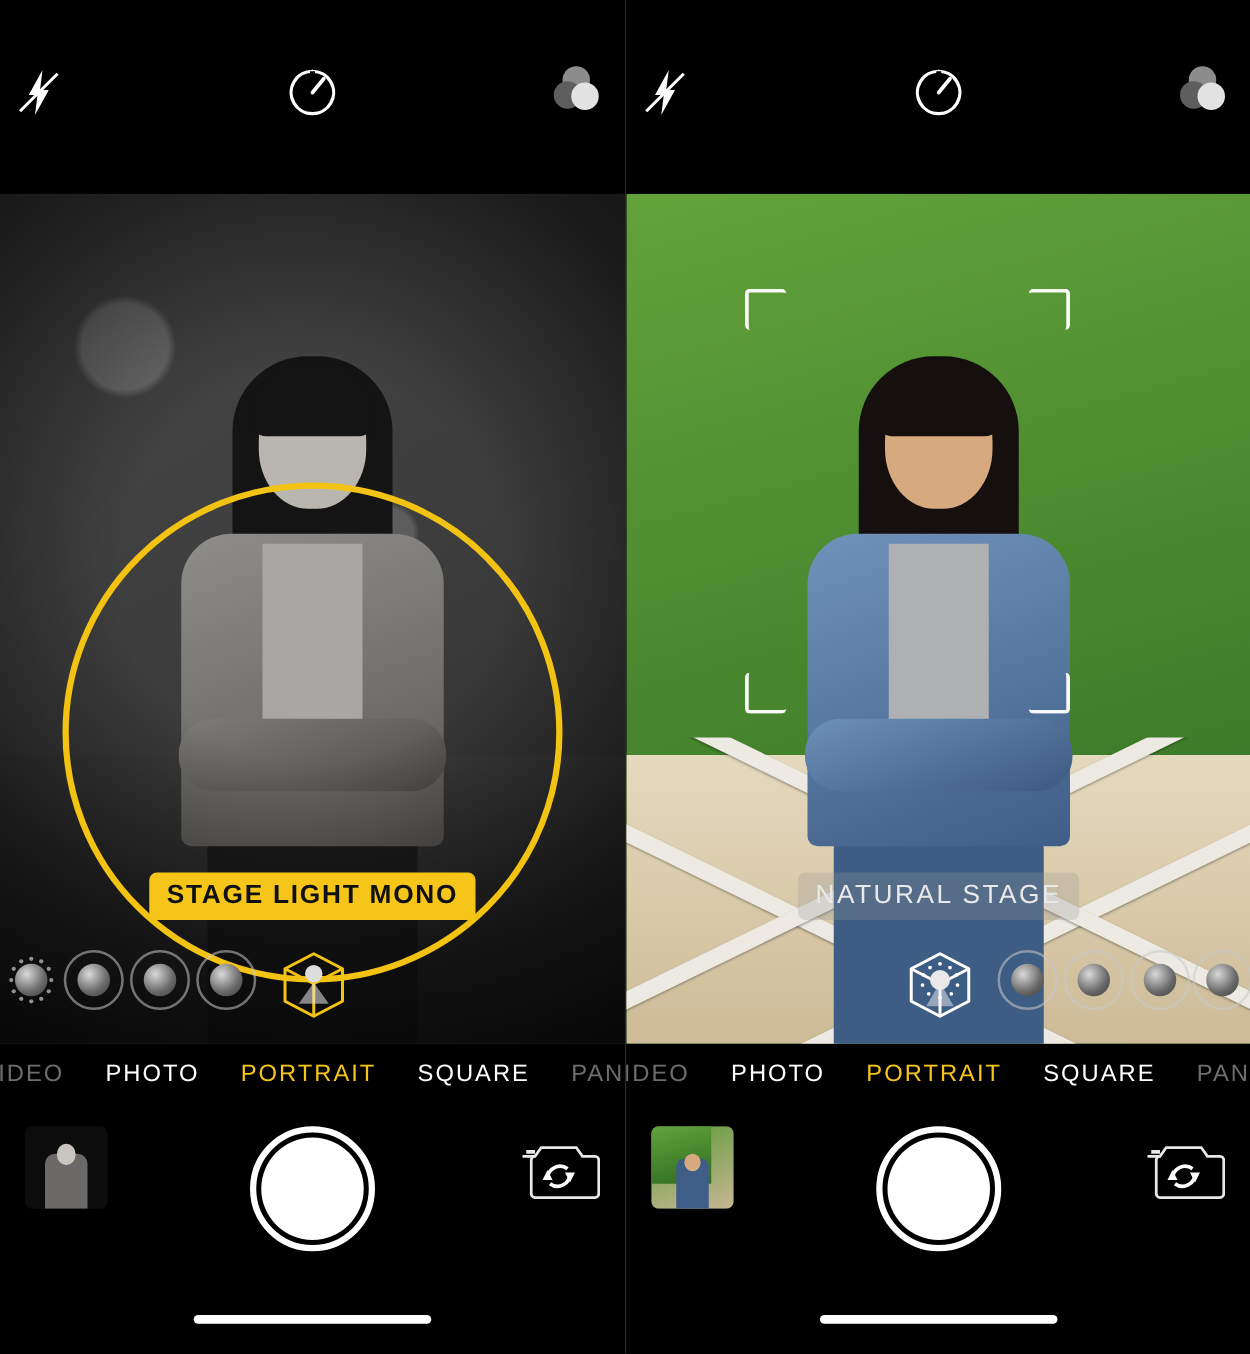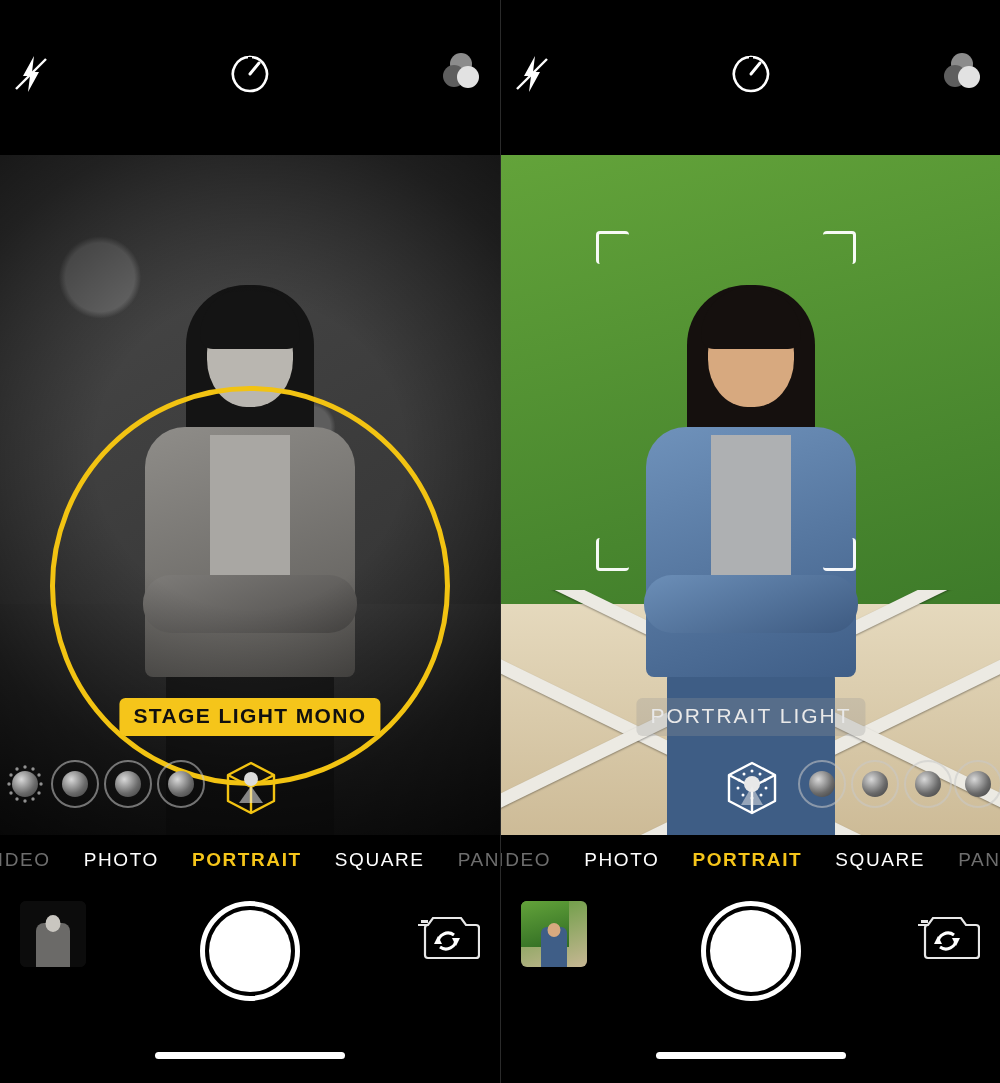--- a/index.html
+++ b/index.html
@@ -96,21 +96,21 @@
           background:radial-gradient(circle at 36% 32%,#d9d9d9,#6a6a6a 58%,#3a3a3a);}
   .ls-ring{position:absolute;left:50%;top:50%;transform:translate(-50%,-50%);
           width:44px;height:44px;border-radius:50%;border:2px solid rgba(200,200,200,.55);}
   .ls-cube{position:absolute;left:50%;top:50%;transform:translate(-50%,-50%);width:52px;height:52px;}
 
   
   .modes{position:absolute;left:0;top:838px;width:100%;height:44px;
          display:flex;align-items:center;justify-content:center;gap:33px;}
   .mode{font-size:19px;letter-spacing:1.6px;color:#fff;white-space:nowrap;}
   .mode.dim{color:#6e6e6e;}
-  .mode.active{color:#F5C51A;font-weight:bold;}
+  .mode.active{color:#F5C51A;}
 
   
   .bottombar{position:absolute;left:0;top:885px;width:100%;height:135px;}
   .thumb{position:absolute;left:20px;top:16px;width:66px;height:66px;border-radius:6px;overflow:hidden;
          background:#111;}
   .thumb .tscene{position:absolute;inset:0;}
   .shutter{position:absolute;left:50%;top:16px;transform:translateX(-50%);
       width:100px;height:100px;border-radius:50%;border:5px solid #fff;box-sizing:border-box;
       display:flex;align-items:center;justify-content:center;}
   .shutter i{width:82px;height:82px;border-radius:50%;background:#fff;display:block;}
@@ -298,21 +298,21 @@
       </div>
 
 
       <div class="brackets">
         <span class="tl"></span>
         <span class="tr"></span>
         <span class="bl"></span>
         <span class="br"></span>
       </div>
 
-      <div class="light-badge off">PORTRAIT LIGHT</div>
+      <div class="light-badge off">NATURAL STAGE</div>
 
       <div class="lightstrip">
         <div class="ls-item" style="left:222px;width:58px;height:58px">
           <svg class="ls-cube" viewBox="0 0 58 58" style="width:58px;height:58px">
             <g fill="none" stroke="#ffffff" stroke-width="2.4" stroke-linejoin="round">
               <polygon points="29,4 52,16 52,42 29,54 6,42 6,16"></polygon>
               <path d="M6 16 L29 28 L52 16 M29 28 L29 54"></path>
             </g>
             <g fill="#ffffff">
               <circle cx="29" cy="12" r="1.5"></circle>

